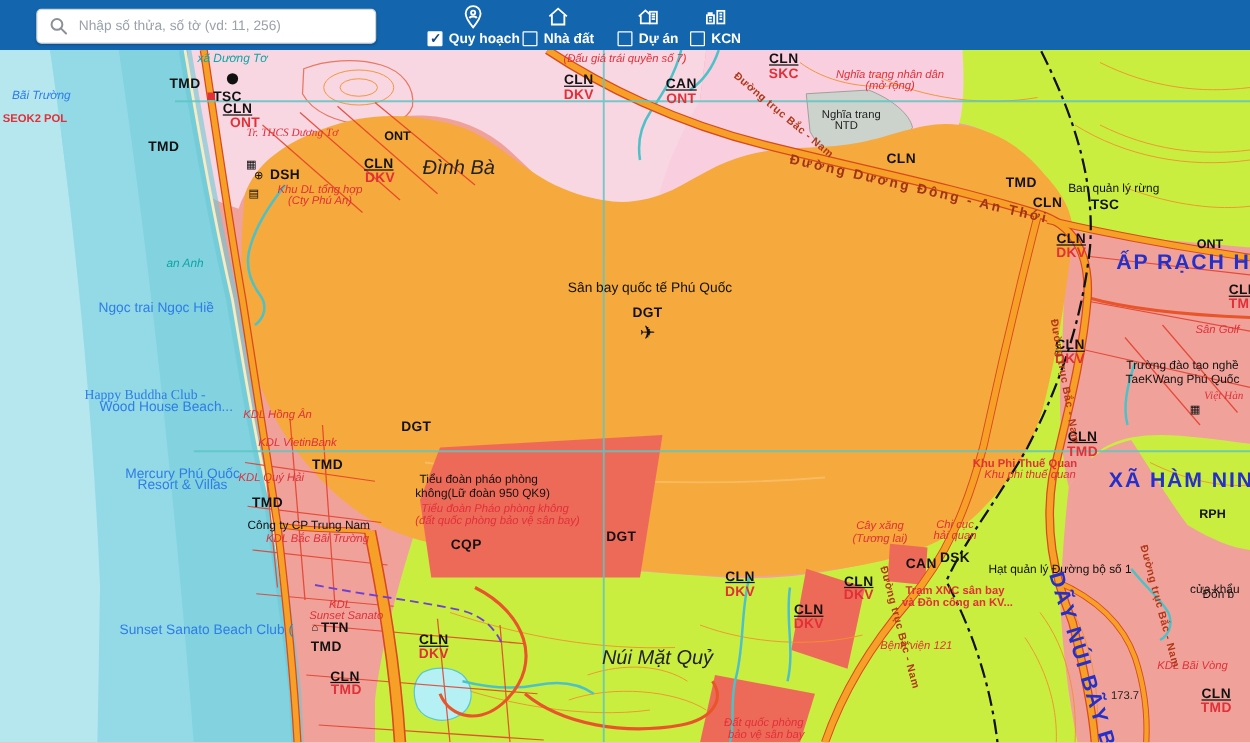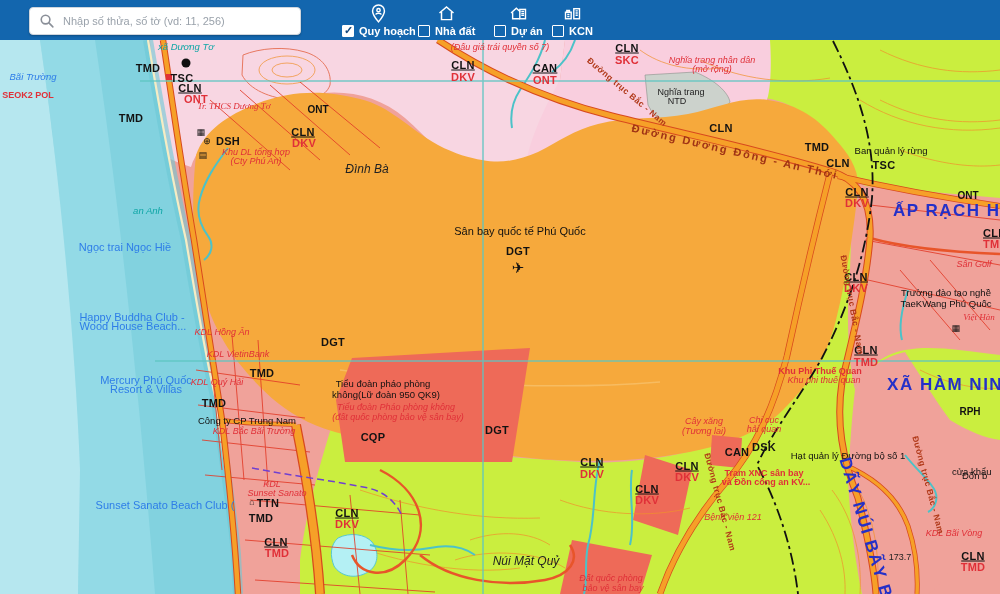--- a/index.html
+++ b/index.html
@@ -26,21 +26,21 @@
   #map-labels{position:absolute;left:0;top:0;width:1000px;height:554px;}
   .lbl{position:absolute;white-space:nowrap;line-height:1;}
   .code{font-size:11px;font-weight:bold;color:#121212;letter-spacing:.3px;}
   .code-sm{font-size:10px;font-weight:bold;color:#121212;}
   .cln{font-size:11px;font-weight:bold;color:#121212;text-decoration:underline;letter-spacing:.3px;}
   .red-code{font-size:11px;font-weight:bold;color:#e03038;letter-spacing:.3px;}
   .red-it{font-size:9px;font-style:italic;color:#e03038;}
   .red-b{font-size:9px;font-weight:bold;color:#e03038;}
   .blk{font-size:9.5px;color:#111;}
   .blk-sm{font-size:9px;color:#222;}
-  .blk-it{font-size:12px;font-style:italic;color:#222;margin-top:34px;}
+  .blk-it{font-size:16px;font-style:italic;color:#222;}
   .blk-lg{font-size:11px;color:#111;}
   .blue{font-size:11px;color:#2e7de8;}
   .blue-it{font-size:9.5px;font-style:italic;color:#2e7de8;}
   .teal-it{font-size:9.5px;font-style:italic;color:#0fa6a6;}
   .big-blue{font-size:17px;font-weight:bold;color:#2430c8;letter-spacing:1.5px;}
   .road-label{font-size:8.5px;font-weight:bold;color:#b03818;letter-spacing:.5px;}
   .road-label-lg{font-size:11px;font-weight:bold;color:#a03315;letter-spacing:2px;}
   .glyph{font-size:9px;color:#111;}
   .plane{font-size:15px;color:#111;}
 </style>
@@ -293,21 +293,21 @@
         <div class="lbl red-code" style="left: 856px; top: 248px; transform: translate(-50%, -50%);">DKV</div>
         <div class="lbl blk" style="left: 946px; top: 253px; transform: translate(-50%, -50%);">Trường đào tạo nghề</div>
         <div class="lbl blk" style="left: 946px; top: 264px; transform: translate(-50%, -50%);">TaeKWang Phú Quốc</div>
         <div class="lbl red-it" style="left: 979px; top: 277px; transform: translate(-50%, -50%); font-family: Liberation Serif, serif;">Việt Hàn</div>
         <div class="lbl glyph" style="left: 956px; top: 288px; transform: translate(-50%, -50%);">▦</div>
         <div class="lbl blk-lg" style="left: 520px; top: 191px; transform: translate(-50%, -50%);">Sân bay quốc tế Phú Quốc</div>
         <div class="lbl code" style="left: 518px; top: 211px; transform: translate(-50%, -50%);">DGT</div>
         <div class="lbl plane" style="left: 518px; top: 227px; transform: translate(-50%, -50%);">✈</div>
         <div class="lbl teal-it" style="left: 148px; top: 171px; transform: translate(-50%, -50%);">an Anh</div>
         <div class="lbl blue" style="left: 125px; top: 207px; transform: translate(-50%, -50%);">Ngọc trai Ngọc Hiề</div>
-        <div class="lbl blue" style="left: 132px; top: 277px; transform: translate(-50%, -50%);">Happy Buddha Club -</div>
+        <div class="lbl blue" style="left: 116px; top: 277px; transform: translate(-50%, -50%); font-family: Liberation Serif, serif;">Happy Buddha Club -</div>
         <div class="lbl blue" style="left: 133px; top: 286px; transform: translate(-50%, -50%);">Wood House Beach...</div>
         <div class="lbl code" style="left: 333px; top: 302px; transform: translate(-50%, -50%);">DGT</div>
         <div class="lbl red-it" style="left: 222px; top: 292px; transform: translate(-50%, -50%);">KDL Hồng Ân</div>
         <div class="lbl red-it" style="left: 238px; top: 314px; transform: translate(-50%, -50%);">KDL VietinBank</div>
         <div class="lbl blue" style="left: 146px; top: 340px; transform: translate(-50%, -50%);">Mercury Phú Quốc</div>
         <div class="lbl blue" style="left: 146px; top: 349px; transform: translate(-50%, -50%);">Resort &amp; Villas</div>
         <div class="lbl red-it" style="left: 217px; top: 342px; transform: translate(-50%, -50%);">KDL Quý Hải</div>
         <div class="lbl code" style="left: 262px; top: 333px; transform: translate(-50%, -50%);">TMD</div>
         <div class="lbl code" style="left: 214px; top: 363px; transform: translate(-50%, -50%);">TMD</div>
         <div class="lbl blk" style="left: 247px; top: 381px; transform: translate(-50%, -50%);">Công ty CP Trung Nam</div>

